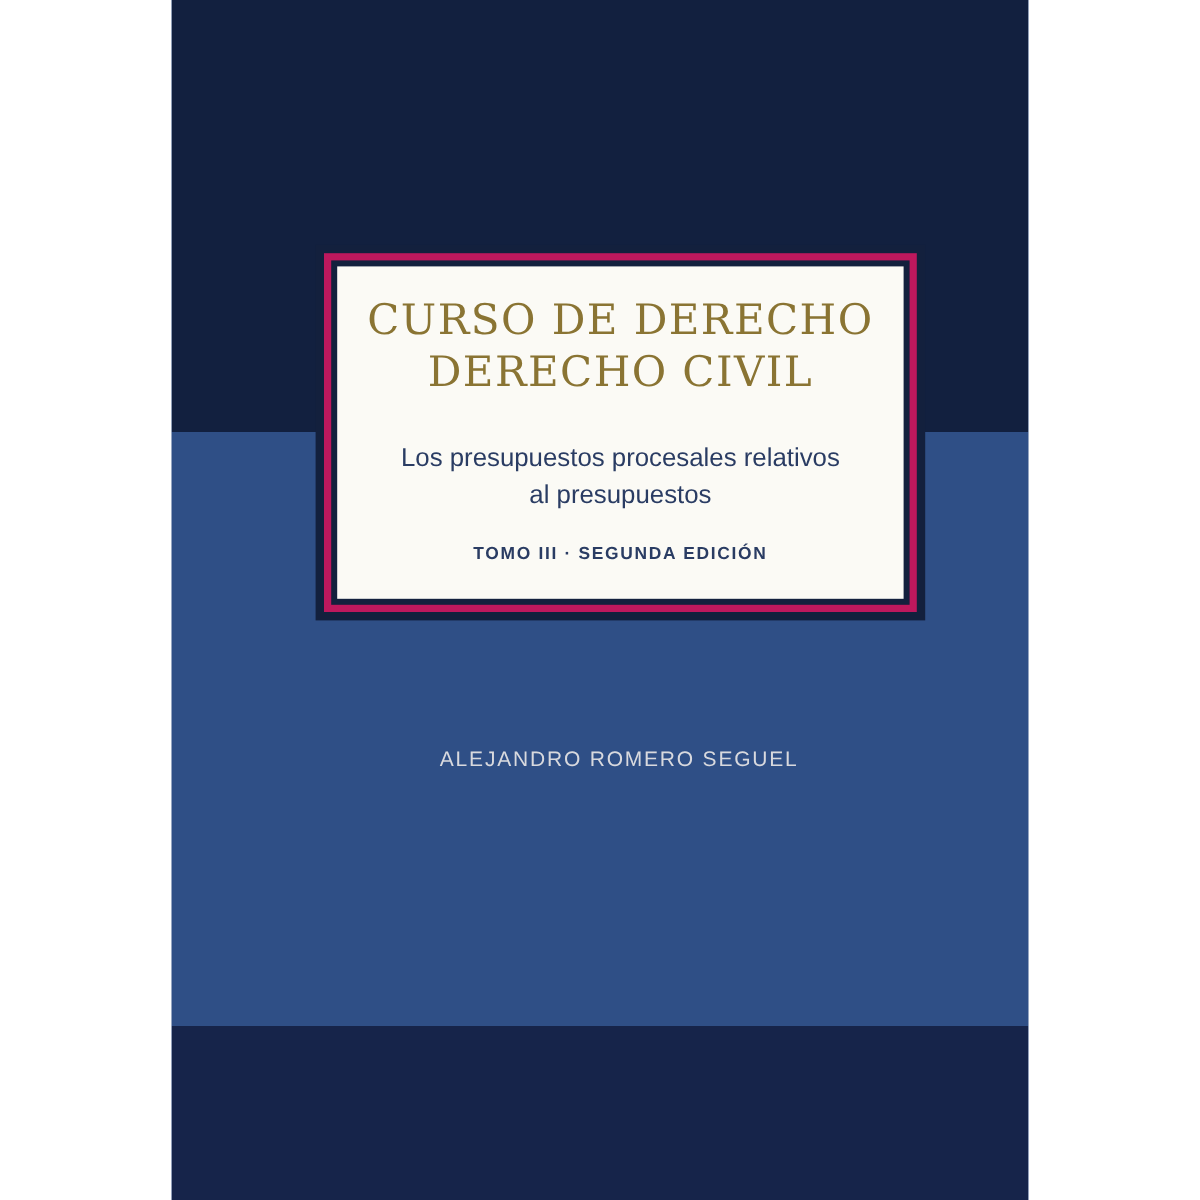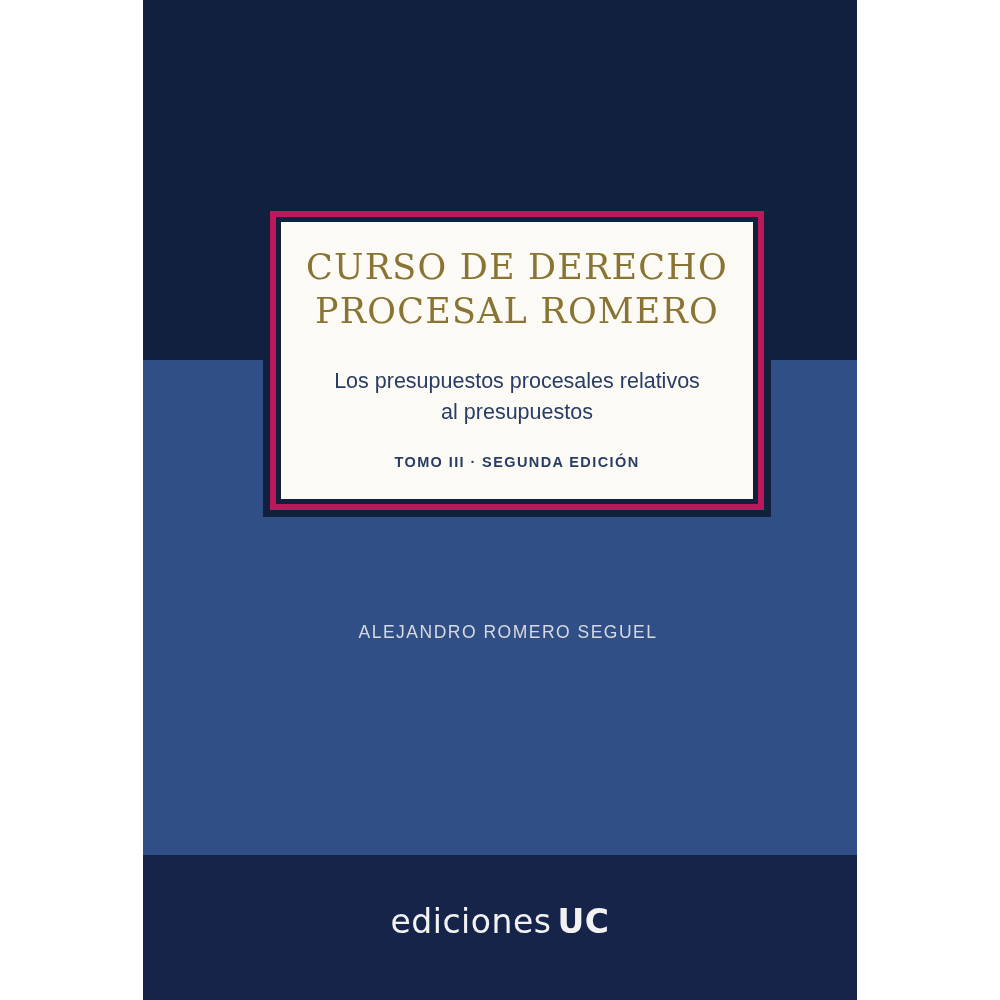--- a/index.html
+++ b/index.html
@@ -111,21 +111,21 @@
     font-size: 14.5px;
     letter-spacing: 1.4px;
     text-align: center;
     margin-top: 26px;
     font-weight: 700;
   }
 
   
   .author {
     position: absolute;
-    left: 8px;
+    left: 16px;
     top: 622px;
     width: 100%;
     text-align: center;
     color: #d8d9de;
     font-family: "Liberation Sans", sans-serif;
     font-size: 17.5px;
     letter-spacing: 1.5px;
   }
 
   
@@ -166,29 +166,26 @@
 
   <div id="cover">
     <div class="top-band"></div>
     <div class="mid-band"></div>
     <div class="bottom-band"></div>
 
     <div class="plaque">
       <div class="plaque-gold">
         <div class="plaque-inner">
           <div class="title-line first">CURSO DE DERECHO</div>
-          <div class="title-line">PROCESAL ROMERO</div>
+          <div class="title-line">DERECHO CIVIL</div>
           <div class="subtitle">
             <div>Los presupuestos procesales relativos</div>
             <div>al presupuestos</div>
           </div>
           <div class="tomo">TOMO III  ·  SEGUNDA EDICIÓN</div>
         </div>
       </div>
     </div>
 
     <div class="author">ALEJANDRO ROMERO SEGUEL</div>
 
-    <div class="publisher">
-      <span>ediciones</span><span class="uc">UC</span>
-    </div>
   </div>
 </div>
 
 </body></html>

